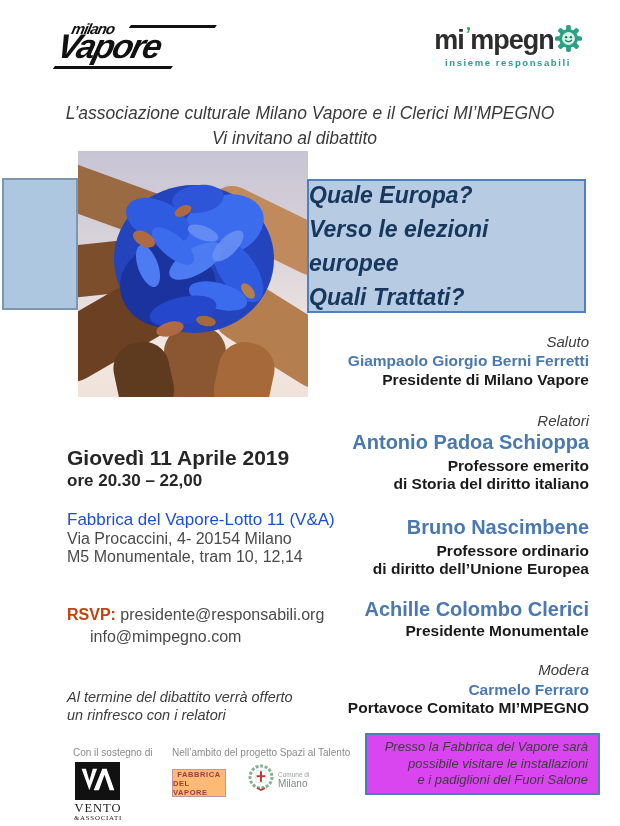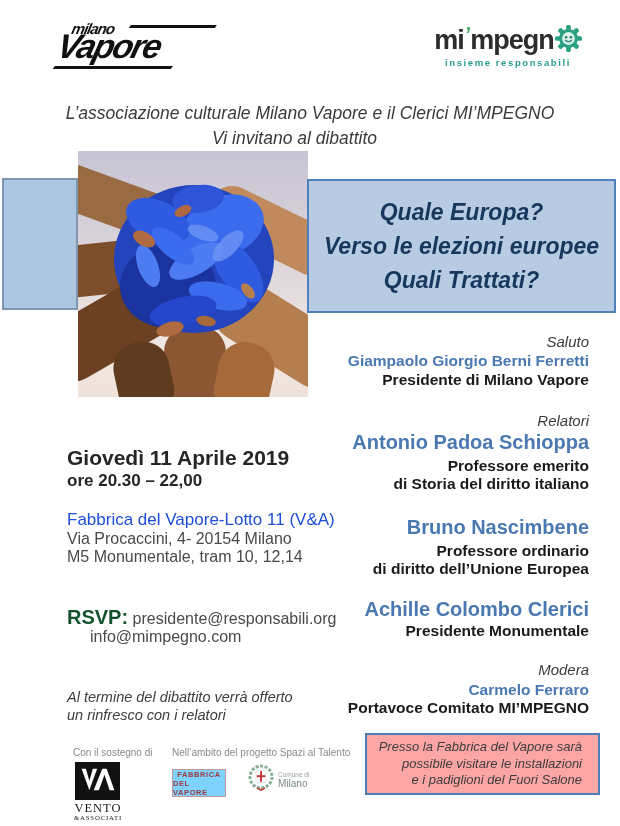--- a/index.html
+++ b/index.html
@@ -29,57 +29,57 @@
 
   
   .intro1{left:0;top:103px;width:620px;text-align:center;font-style:italic;
           font-size:17.5px;color:#3a3a3a;}
   .intro2{left:8px;top:128px;width:573px;text-align:center;font-style:italic;
           font-size:17.5px;color:#3a3a3a;}
 
   
   .band-left{left:2px;top:178px;width:76px;height:132px;background:#adc7e0;border:2px solid #7d97b2;box-sizing:border-box;}
   .photo{left:78px;top:151px;width:230px;height:246px;}
-  .band-right{left:307px;top:179px;width:309px;height:134px;background:#b7cbe3;border:2px solid #4f81bd;
-              box-sizing:border-box;display:flex;flex-direction:column;justify-content:center;text-align:center;}
+  .band-right{left:307px;top:179px;width:279px;height:134px;background:#b7cbe3;border:2px solid #4f81bd;
+              box-sizing:border-box;display:flex;flex-direction:column;justify-content:center;text-align:left;}
   .band-right div{font-size:23px;font-weight:700;font-style:italic;color:#17375d;line-height:34px;}
 
   
   .r{right:31px;text-align:right;white-space:nowrap;}
   .lbl{font-size:15px;font-style:italic;color:#3d3d3d;}
   .name-sm{font-size:15.5px;font-weight:700;color:#4a78b0;}
   .name-lg{font-size:20px;font-weight:700;color:#4a78b0;}
   .role{font-size:15.5px;font-weight:700;color:#1a1a1a;}
 
   
   .l{left:47px;white-space:nowrap;margin-left:20px;}
   .date{font-size:21px;font-weight:700;color:#262626;}
   .time{font-size:17px;font-weight:700;color:#262626;}
   .venue{font-size:17px;font-weight:400;color:#1d4ed8;}
   .addr{font-size:16px;color:#4a4a4a;}
-  .rsvp-lbl{font-size:20px;font-weight:700;color:#14532d;}
+  .rsvp-lbl{font-size:16px;font-weight:700;color:#c2410c;}
   .email{font-size:16px;color:#4a4a4a;}
   .note{font-size:14.5px;font-style:italic;color:#3d3d3d;}
 
   
   .small-cap{font-size:10px;color:#8a8a8a;}
   .va-box{left:75px;top:762px;width:45px;height:38px;background:#111;display:flex;align-items:center;justify-content:center;}
   .vento{left:70px;top:801px;width:56px;text-align:center;font-family:"Liberation Serif",serif;
          font-size:12.5px;letter-spacing:1px;color:#1a1a1a;}
   .assoc{left:70px;top:814px;width:56px;text-align:center;font-family:"Liberation Serif",serif;
          font-size:6.8px;letter-spacing:0.8px;color:#1a1a1a;}
-  .fab-box{left:172px;top:769px;width:52px;height:26px;border:1px solid #c4979b;background:#7dd3fc;
+  .fab-box{left:172px;top:769px;width:52px;height:26px;border:1px solid #c4979b;background:#fdba74;
            display:flex;flex-direction:column;align-items:center;justify-content:center;}
   .fab-box div{font-size:7.5px;font-weight:700;letter-spacing:0.6px;color:#a03a42;line-height:9px;}
   .comune{left:247px;top:763px;display:flex;align-items:center;gap:3px;}
   .comune-txt div:first-child{font-size:6.5px;color:#9aa39e;}
   .comune-txt div:last-child{font-size:10px;color:#7d8a84;}
   .salone-box{left:365px;top:733px;width:235px;height:62px;border:2px solid #4a7ebb;box-sizing:border-box;
-              background:#fca5a5;display:flex;flex-direction:column;justify-content:center;
-              text-align:right;padding-right:16px;}
+              background:#d946ef;display:flex;flex-direction:column;justify-content:center;
+              text-align:right;padding-right:10px;}
   .salone-box div{font-size:13px;font-style:italic;color:#3d3d3d;line-height:16.5px;}
 </style>
 </head>
 <body>
 
 <div class="page">
 
   <div class="abs mv-logo">
     <span class="mv-top">milano</span>
     <span class="mv-topline"></span>

